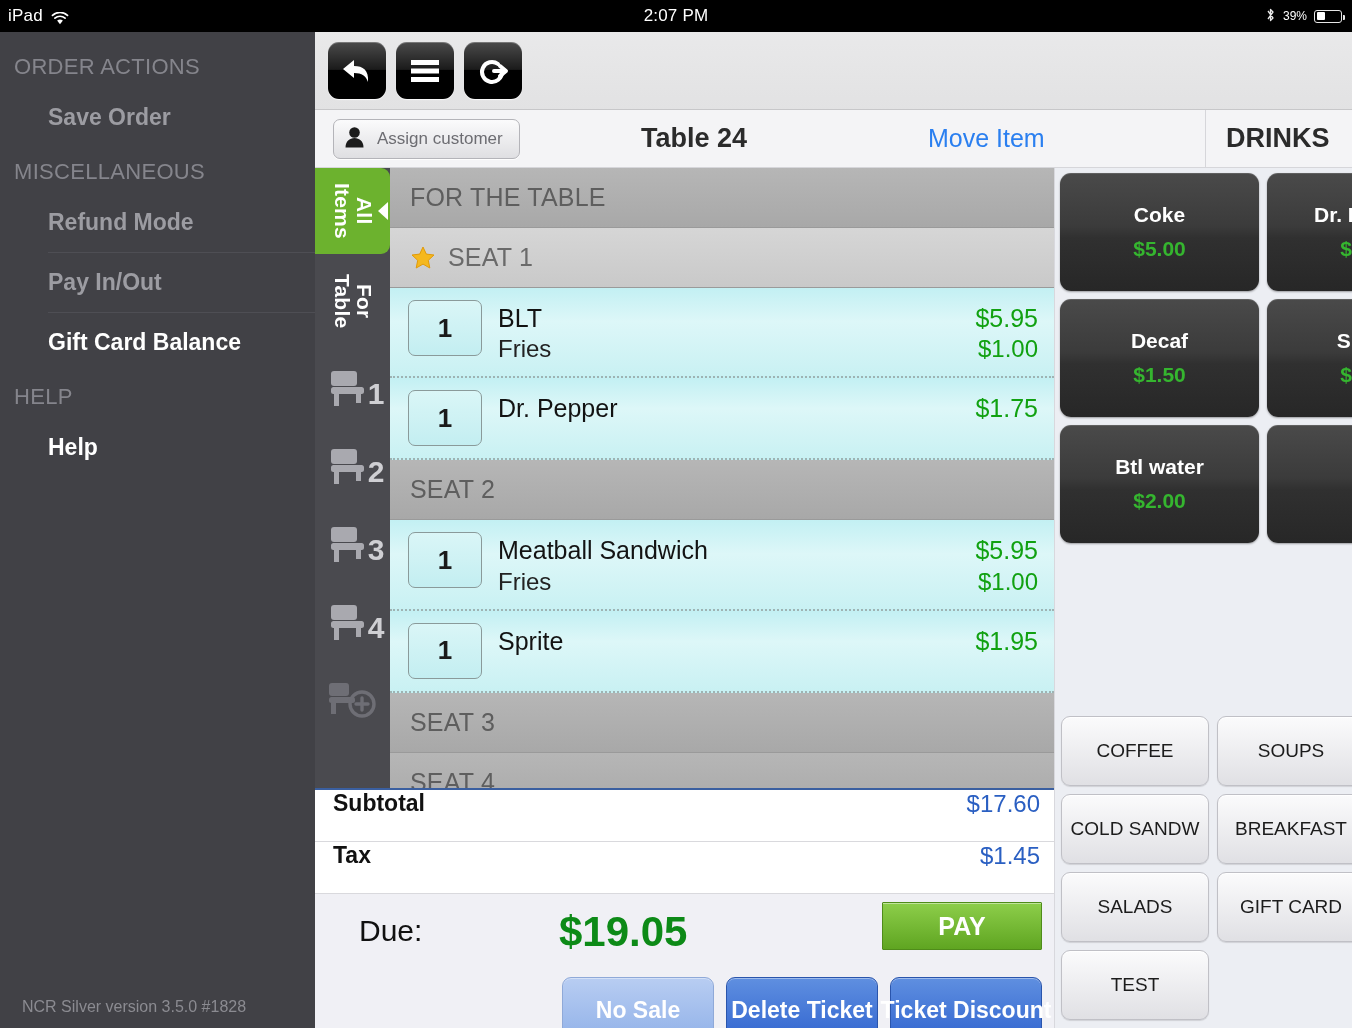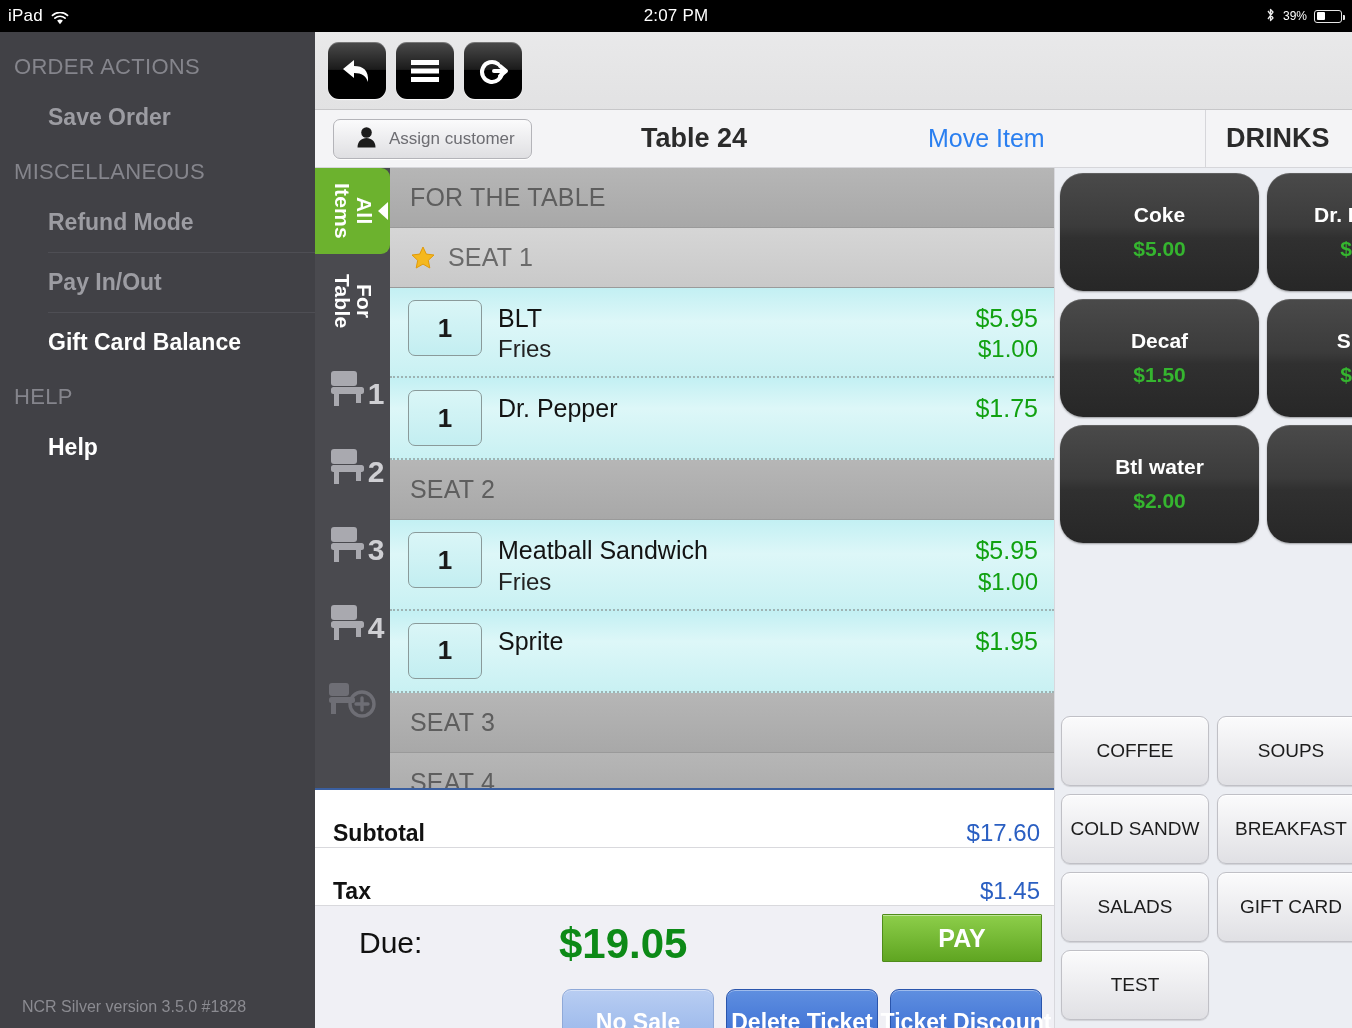--- a/index.html
+++ b/index.html
@@ -109,21 +109,21 @@
     display: flex; align-items: center;
   }
   .assign-btn {
     margin-left: 18px;
     height: 40px; min-width: 186px;
     border-radius: 7px;
     background: linear-gradient(#fbfbfc, #dfdfe2);
     border: 1px solid #b4b4b9;
     box-shadow: 0 1px 0 rgba(255,255,255,.9);
     display: flex; align-items: center; gap: 12px;
-    padding: 0 16px 0 22px;
+    padding: 0 16px 0 10px;
     cursor: pointer;
   }
   .assign-btn .lbl { font-size: 17px; color: #6d6d72; }
   .hdr-title {
     position: absolute; left: 326px;
     font-size: 27px; font-weight: bold; color: #2b2b2b;
   }
   .hdr-move {
     position: absolute; left: 613px;
     font-size: 25px; color: #2a7ff0; cursor: pointer;
@@ -224,21 +224,21 @@
   .order-fill { background: #fff; }
 
   
   .totals {
     position: absolute; left: 0; right: 298px; bottom: 0;
     height: 240px;
     background: #fff;
     border-top: 2px solid #3a5fa0;
   }
   .tot-row {
-    height: 58px; display: flex; align-items: flex-end;
+    height: 52px; display: flex; align-items: flex-start;
     justify-content: space-between;
     padding: 0 14px 0 18px;
     border-bottom: 1px solid #d9d9dd;
   }
   .tot-label { font-size: 23px; font-weight: bold; color: #111; }
   .tot-val { font-size: 24px; color: #2a5fc2; }
   .due-area {
     position: relative; height: 156px; background: #f0f0f5;
   }
   .due-label {
@@ -286,21 +286,21 @@
     border-left: 1px solid #d8d8dd;
     overflow: hidden;
   }
   .prod-grid {
     position: absolute; top: 5px; left: 5px;
     display: grid; grid-template-columns: 199px 199px;
     gap: 8px;
   }
   .prod-tile {
     width: 199px; height: 118px;
-    border-radius: 23px;
+    border-radius: 11px;
     background: linear-gradient(#4a4a4a 0%, #3b3b3b 45%, #303030 55%, #272727 100%);
     box-shadow: 0 1px 2px rgba(0,0,0,.35), inset 0 1px 0 rgba(255,255,255,.12);
     display: flex; flex-direction: column; align-items: center; justify-content: center;
     gap: 10px; cursor: pointer;
   }
   .prod-name { font-size: 21px; font-weight: bold; color: #fff; }
   .prod-price { font-size: 21px; font-weight: bold; color: #35b52f; }
   .prod-tile.empty { justify-content: center; align-items: flex-end; padding-right: 6px; }
   .cat-grid {
     position: absolute; bottom: 8px; left: 6px;

